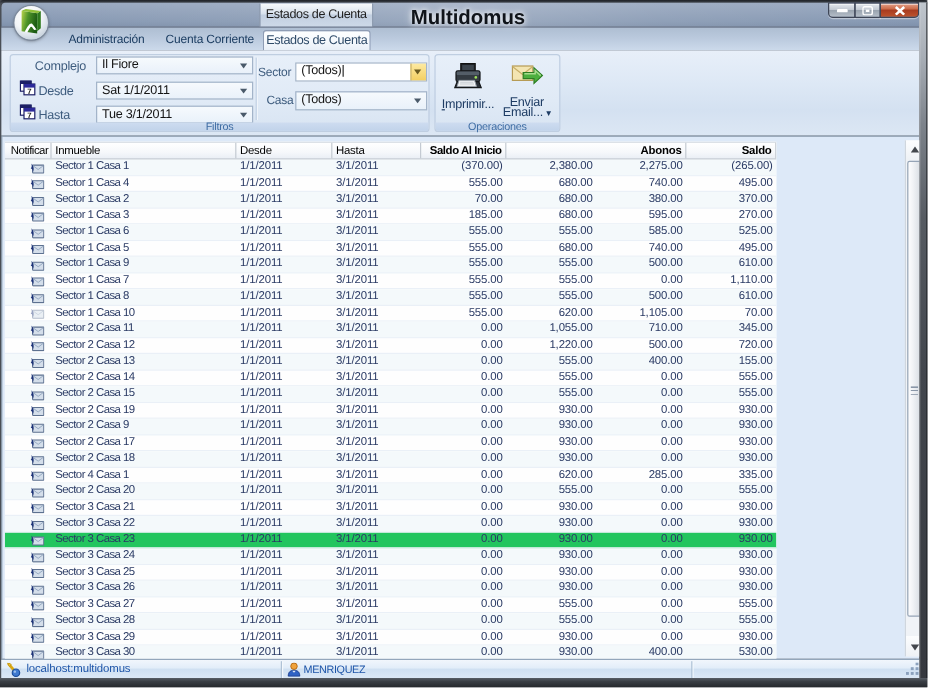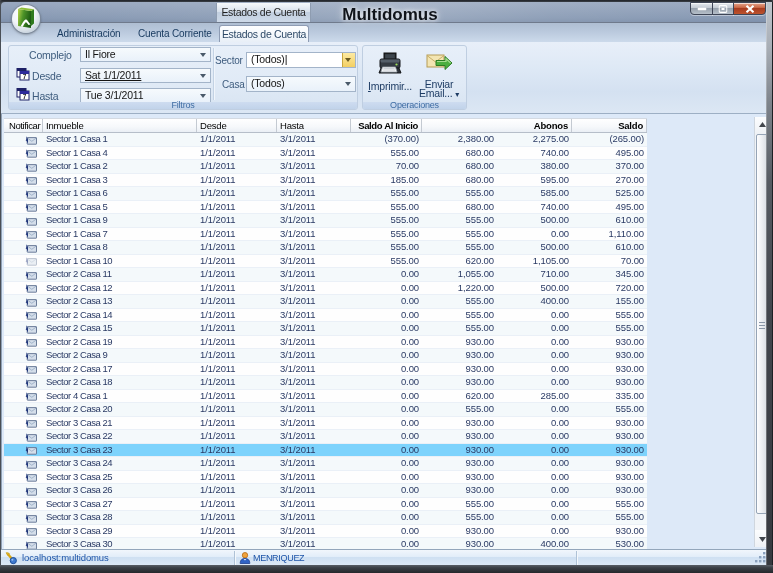--- a/index.html
+++ b/index.html
@@ -160,21 +160,21 @@
       <div class="rlabel" style="left:20px; top:3px;">Complejo</div>
       <div class="combo" style="left:71px; top:1px; width:131px;">Il Fiore<span class="arr"></span></div>
       <div style="position:absolute; left:7px; top:21px;"><svg width="14" height="13" viewBox="0 0 14 13">
 <rect x="1" y="0" width="9" height="9" fill="#fff" stroke="#1d2066" stroke-width="1"></rect>
 <rect x="1" y="0" width="9" height="3" fill="#1d2066"></rect>
 <rect x="4" y="3" width="9" height="9" fill="#fff" stroke="#1d2066" stroke-width="1"></rect>
 <rect x="4" y="3" width="9" height="3" fill="#2d2a9a"></rect>
 <text x="8.5" y="11" font-size="6.5" font-weight="bold" fill="#222" text-anchor="middle" font-family="Liberation Sans,sans-serif">7</text>
 </svg></div>
       <div class="rlabel" style="left:23px; top:24px;">Desde</div>
-      <div class="combo" style="left:71px; top:22px; width:131px;text-decoration:underline;">Sat 1/1/2011<span class="arr"></span></div>
+      <div class="combo" style="left:71px; top:22px; width:131px;">Sat 1/1/2011<span class="arr"></span></div>
       <div style="position:absolute; left:7px; top:41px;"><svg width="14" height="13" viewBox="0 0 14 13">
 <rect x="1" y="0" width="9" height="9" fill="#fff" stroke="#1d2066" stroke-width="1"></rect>
 <rect x="1" y="0" width="9" height="3" fill="#1d2066"></rect>
 <rect x="4" y="3" width="9" height="9" fill="#fff" stroke="#1d2066" stroke-width="1"></rect>
 <rect x="4" y="3" width="9" height="3" fill="#2d2a9a"></rect>
 <text x="8.5" y="11" font-size="6.5" font-weight="bold" fill="#222" text-anchor="middle" font-family="Liberation Sans,sans-serif">7</text>
 </svg></div>
       <div class="rlabel" style="left:23px; top:44px;">Hasta</div>
       <div class="combo" style="left:71px; top:42px; width:131px;">Tue 3/1/2011<span class="arr"></span></div>
       <div id="sep1"></div>
@@ -586,21 +586,21 @@
 </svg>
             </div>
             <div class="c1">Sector 3 Casa 22</div>
             <div class="c2">1/1/2011</div>
             <div class="c3">3/1/2011</div>
             <div class="c4">0.00</div>
             <div class="c5">930.00</div>
             <div class="c6">0.00</div>
             <div class="c7">930.00</div>
           </div>
-<div class="tr" style="background:#7dd3fc">
+<div class="tr" style="background:#22c55e">
             <div class="c0">
               <svg class="envico" width="13" height="9" viewBox="0 0 13 9">
 <rect x="3.2" y="1.6" width="9.3" height="6.6" rx="0.4" fill="#d4deea" stroke="#5d7190" stroke-width="0.9"></rect>
 <path d="M3.4 2 L7.8 5.3 L12.2 2" fill="none" stroke="#93a7c0" stroke-width="0.8"></path>
 <path d="M2.2 0.2 C2.6 2.2 2.6 3.4 1.6 4.4 C2.8 4.6 3.4 5.6 3.2 7.6 C4.4 5.8 4.6 3.0 2.2 0.2 Z" fill="#1d3378"></path>
 </svg>
             </div>
             <div class="c1">Sector 3 Casa 23</div>
             <div class="c2">1/1/2011</div>
             <div class="c3">3/1/2011</div>

